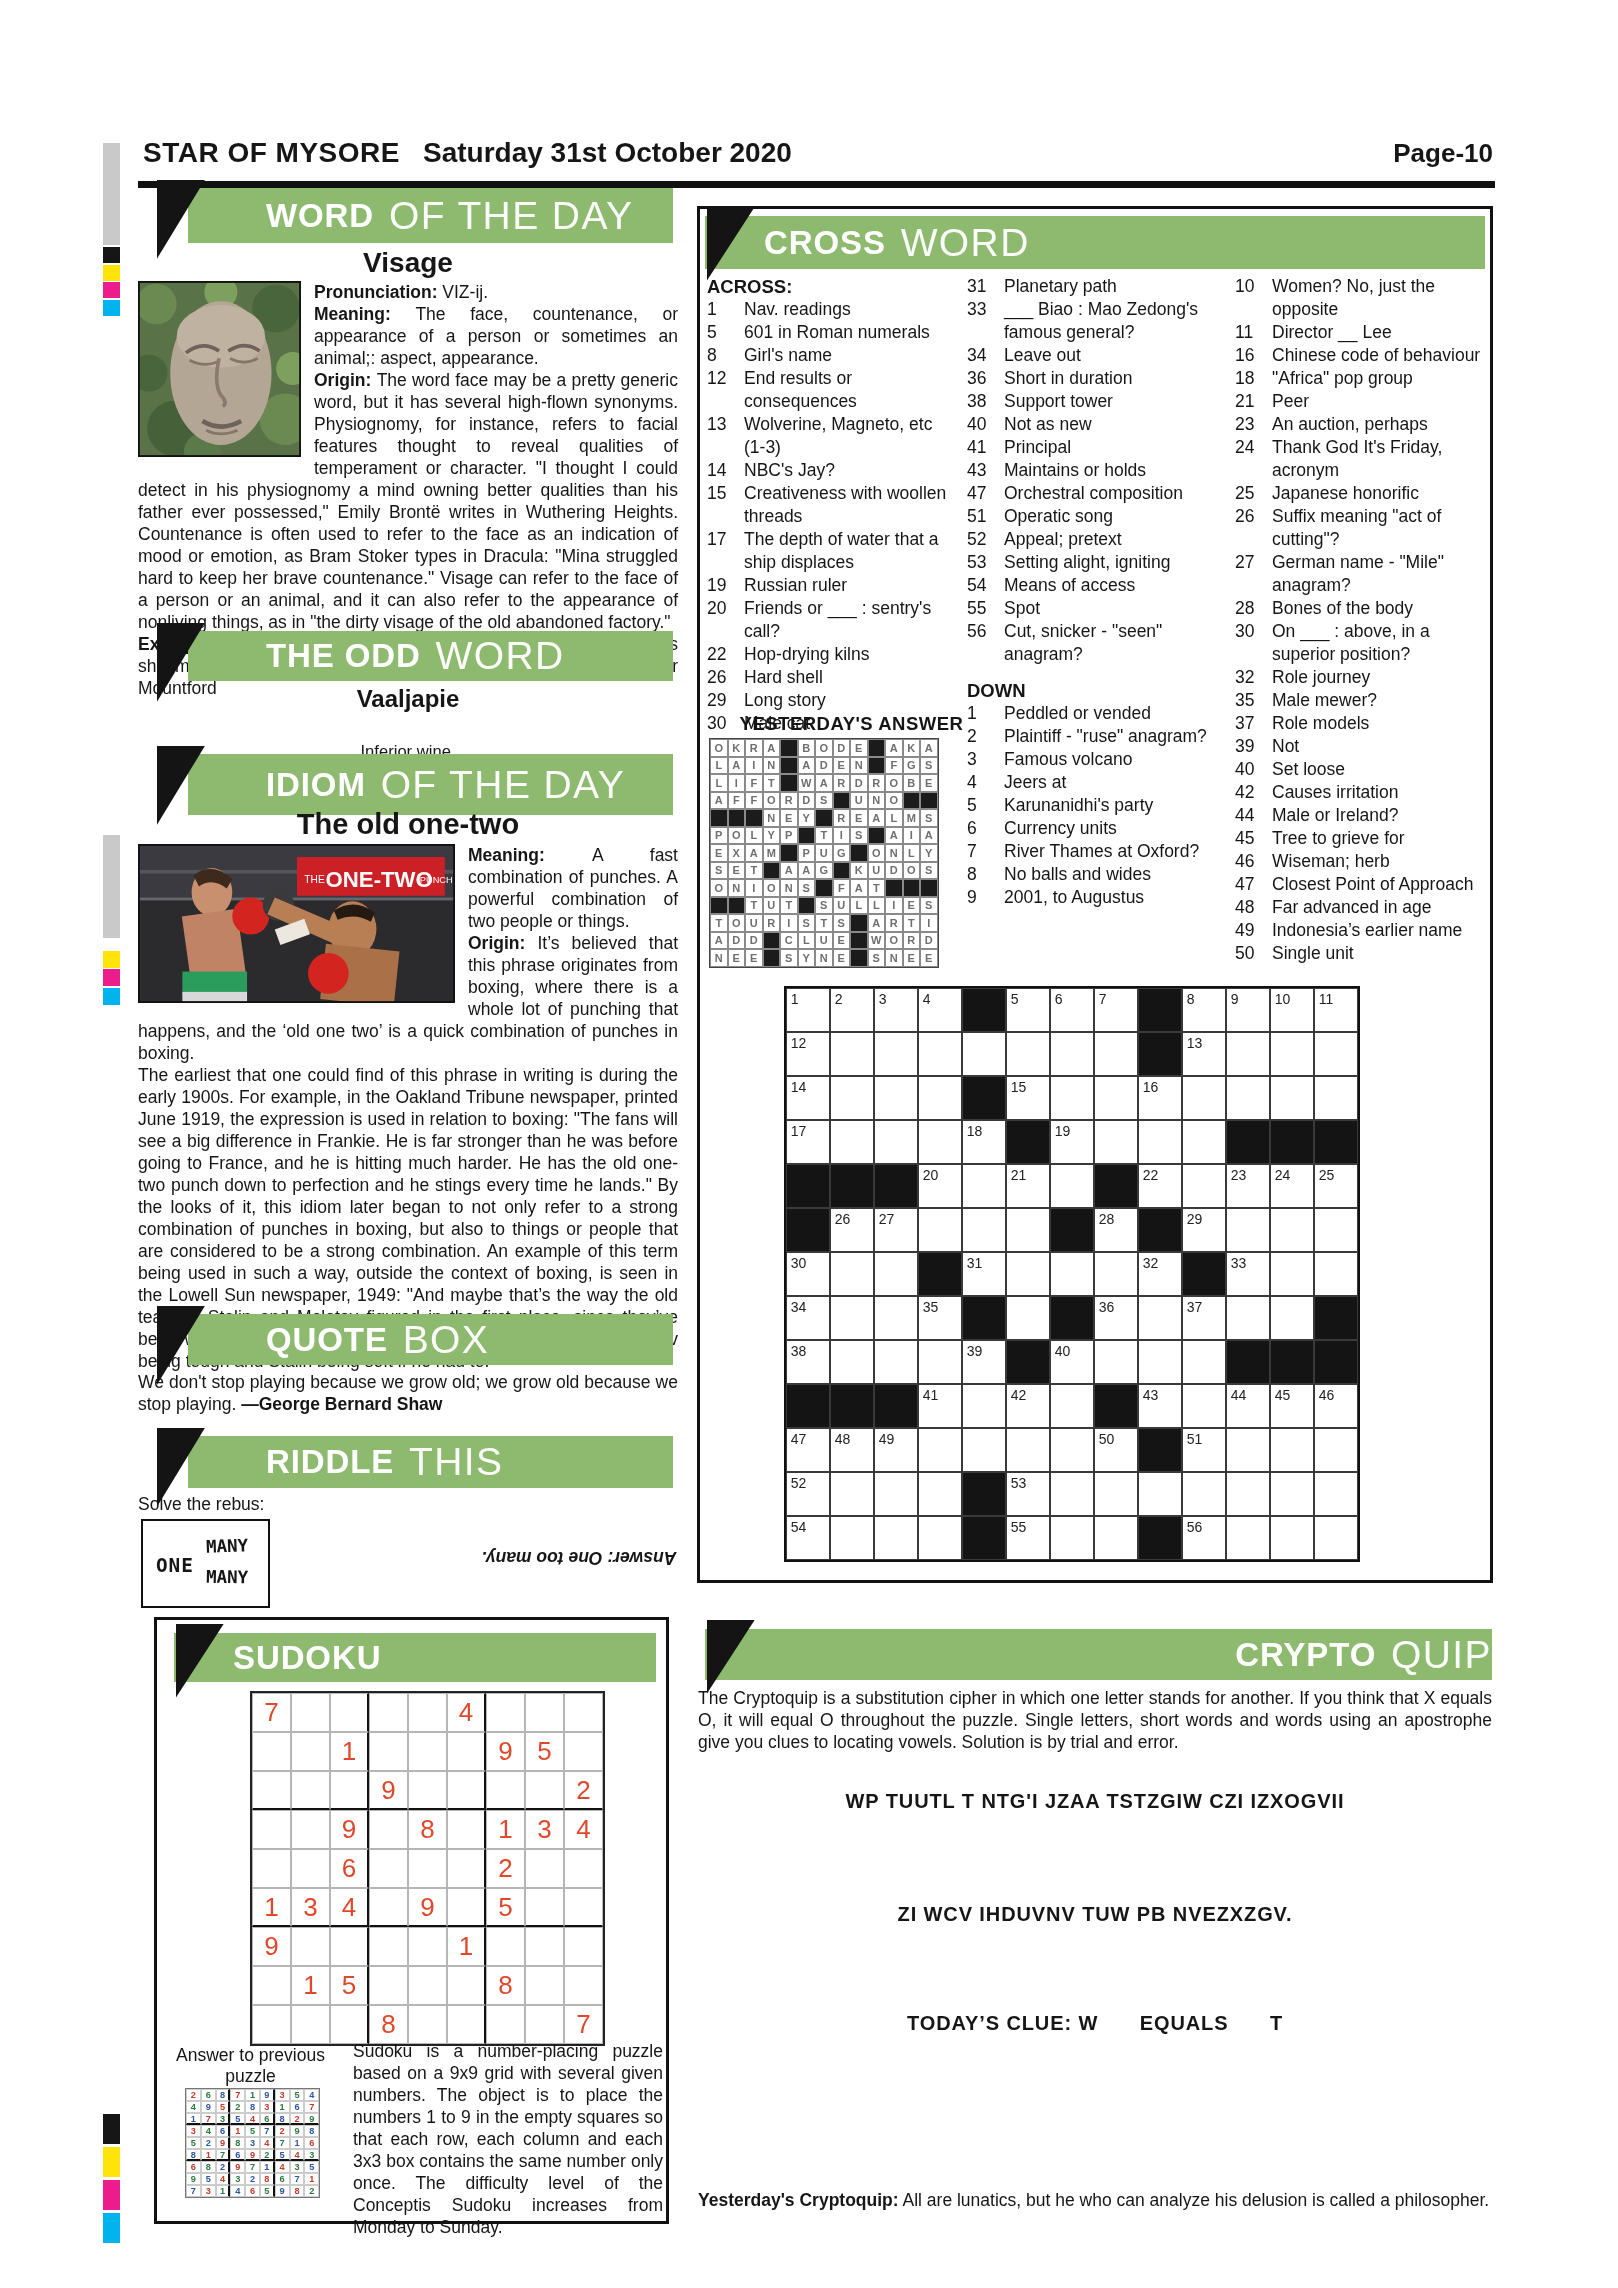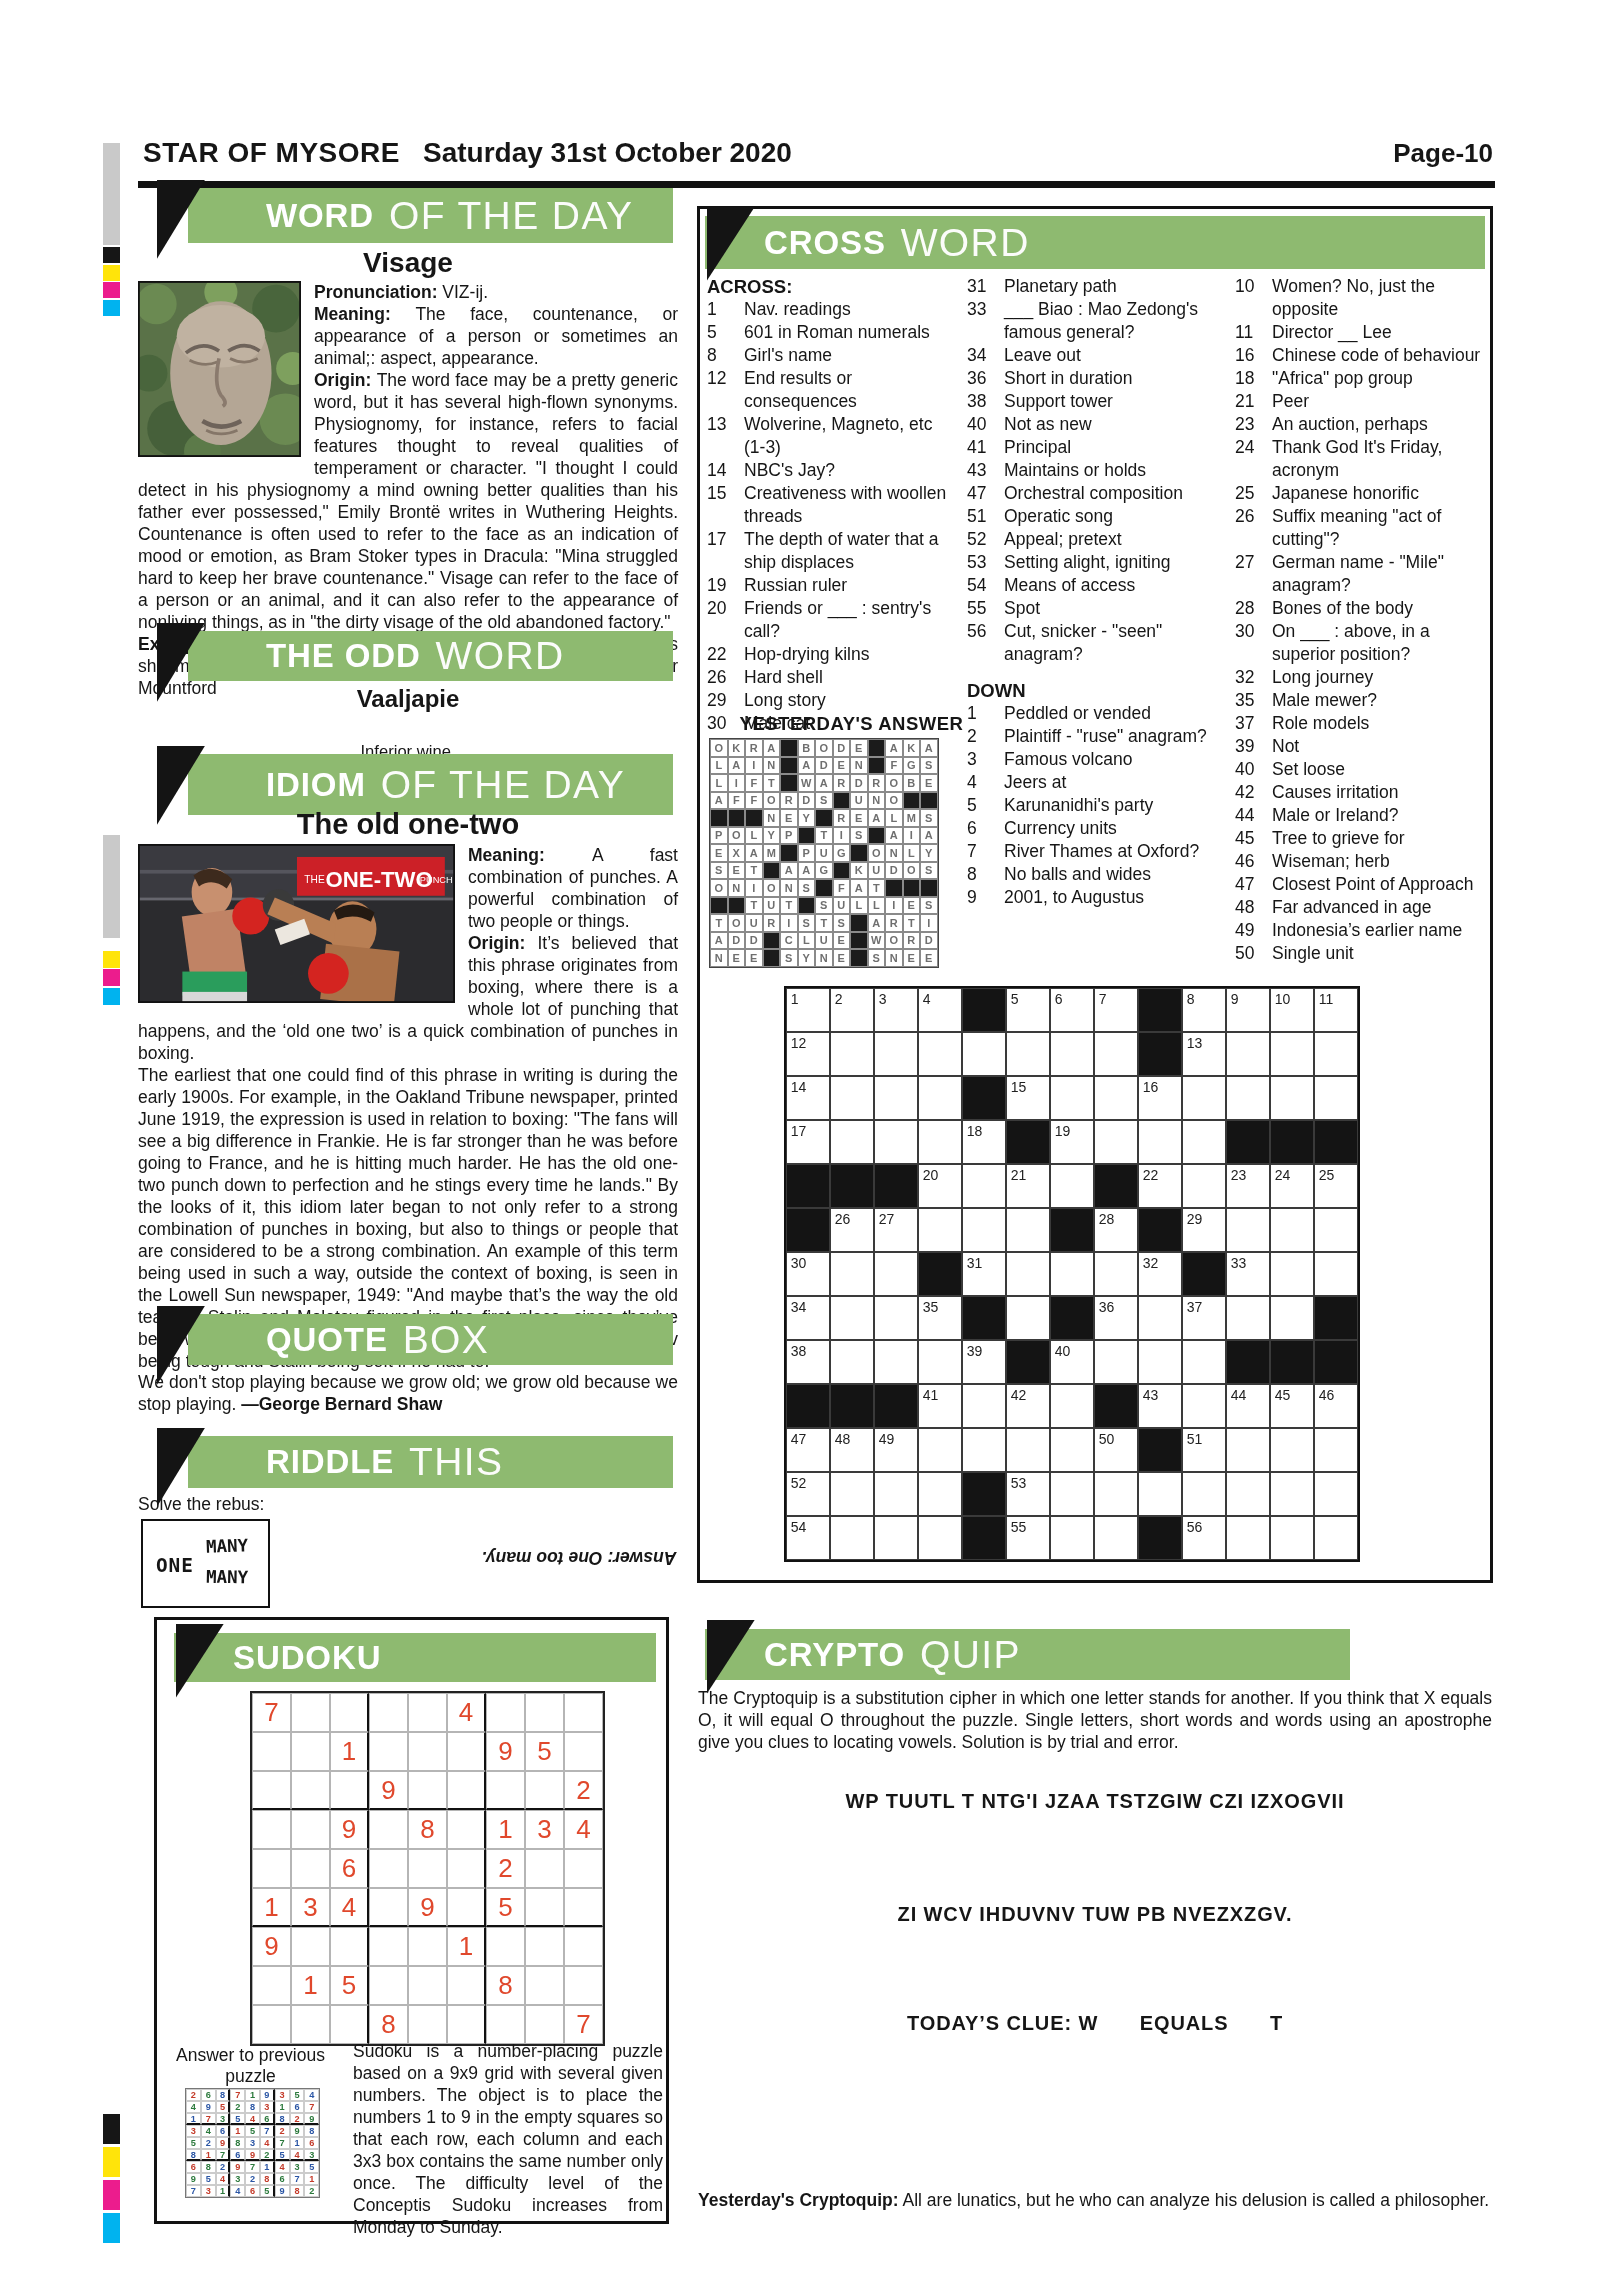--- a/index.html
+++ b/index.html
@@ -607,21 +607,21 @@
         <div class="clue">
           <div class="cn">28</div>
           <div class="ct">Bones of the body</div>
         </div>
         <div class="clue">
           <div class="cn">30</div>
           <div class="ct">On ___ : above, in a superior position?</div>
         </div>
         <div class="clue">
           <div class="cn">32</div>
-          <div class="ct">Long journey</div>
+          <div class="ct">Role journey</div>
         </div>
         <div class="clue">
           <div class="cn">35</div>
           <div class="ct">Male mewer?</div>
         </div>
         <div class="clue">
           <div class="cn">37</div>
           <div class="ct">Role models</div>
         </div>
         <div class="clue">
@@ -1116,21 +1116,21 @@
       <div class="c"></div>
       <div class="c blk"></div>
       <div class="c">
         <span class="n">56</span>
       </div>
       <div class="c"></div>
       <div class="c"></div>
       <div class="c"></div>
     </div>
 
-  <div class="banner" style="left:705px;top:1629px;width:645px;height:51px;">
+  <div class="banner" style="left:705px;top:1629px;width:787px;height:51px;justify-content:flex-end;">
     <span class="fold in"></span>
     <span class="b1">CRYPTO</span>
     <span class="b2">QUIP</span>
   </div>
   <div class="bodytext" style="left:698px;top:1687px;width:794px;">The Cryptoquip is a substitution cipher in which one letter stands for another.  If you think that X equals O, it will equal O throughout the puzzle.  Single letters, short words and words using an apostrophe give you clues to locating vowels. Solution is by trial and error.</div>
   <div class="crypt-c" style="top:1790px;">WP TUUTL T NTG'I JZAA TSTZGIW CZI IZXOGVII</div>
   <div class="crypt-c" style="top:1903px;">ZI WCV IHDUVNV TUW PB NVEZXZGV.</div>
   <div class="crypt-c" style="top:2012px;">
     <span>TODAY’S  CLUE:  W</span>
     <span class="gap">EQUALS</span>

